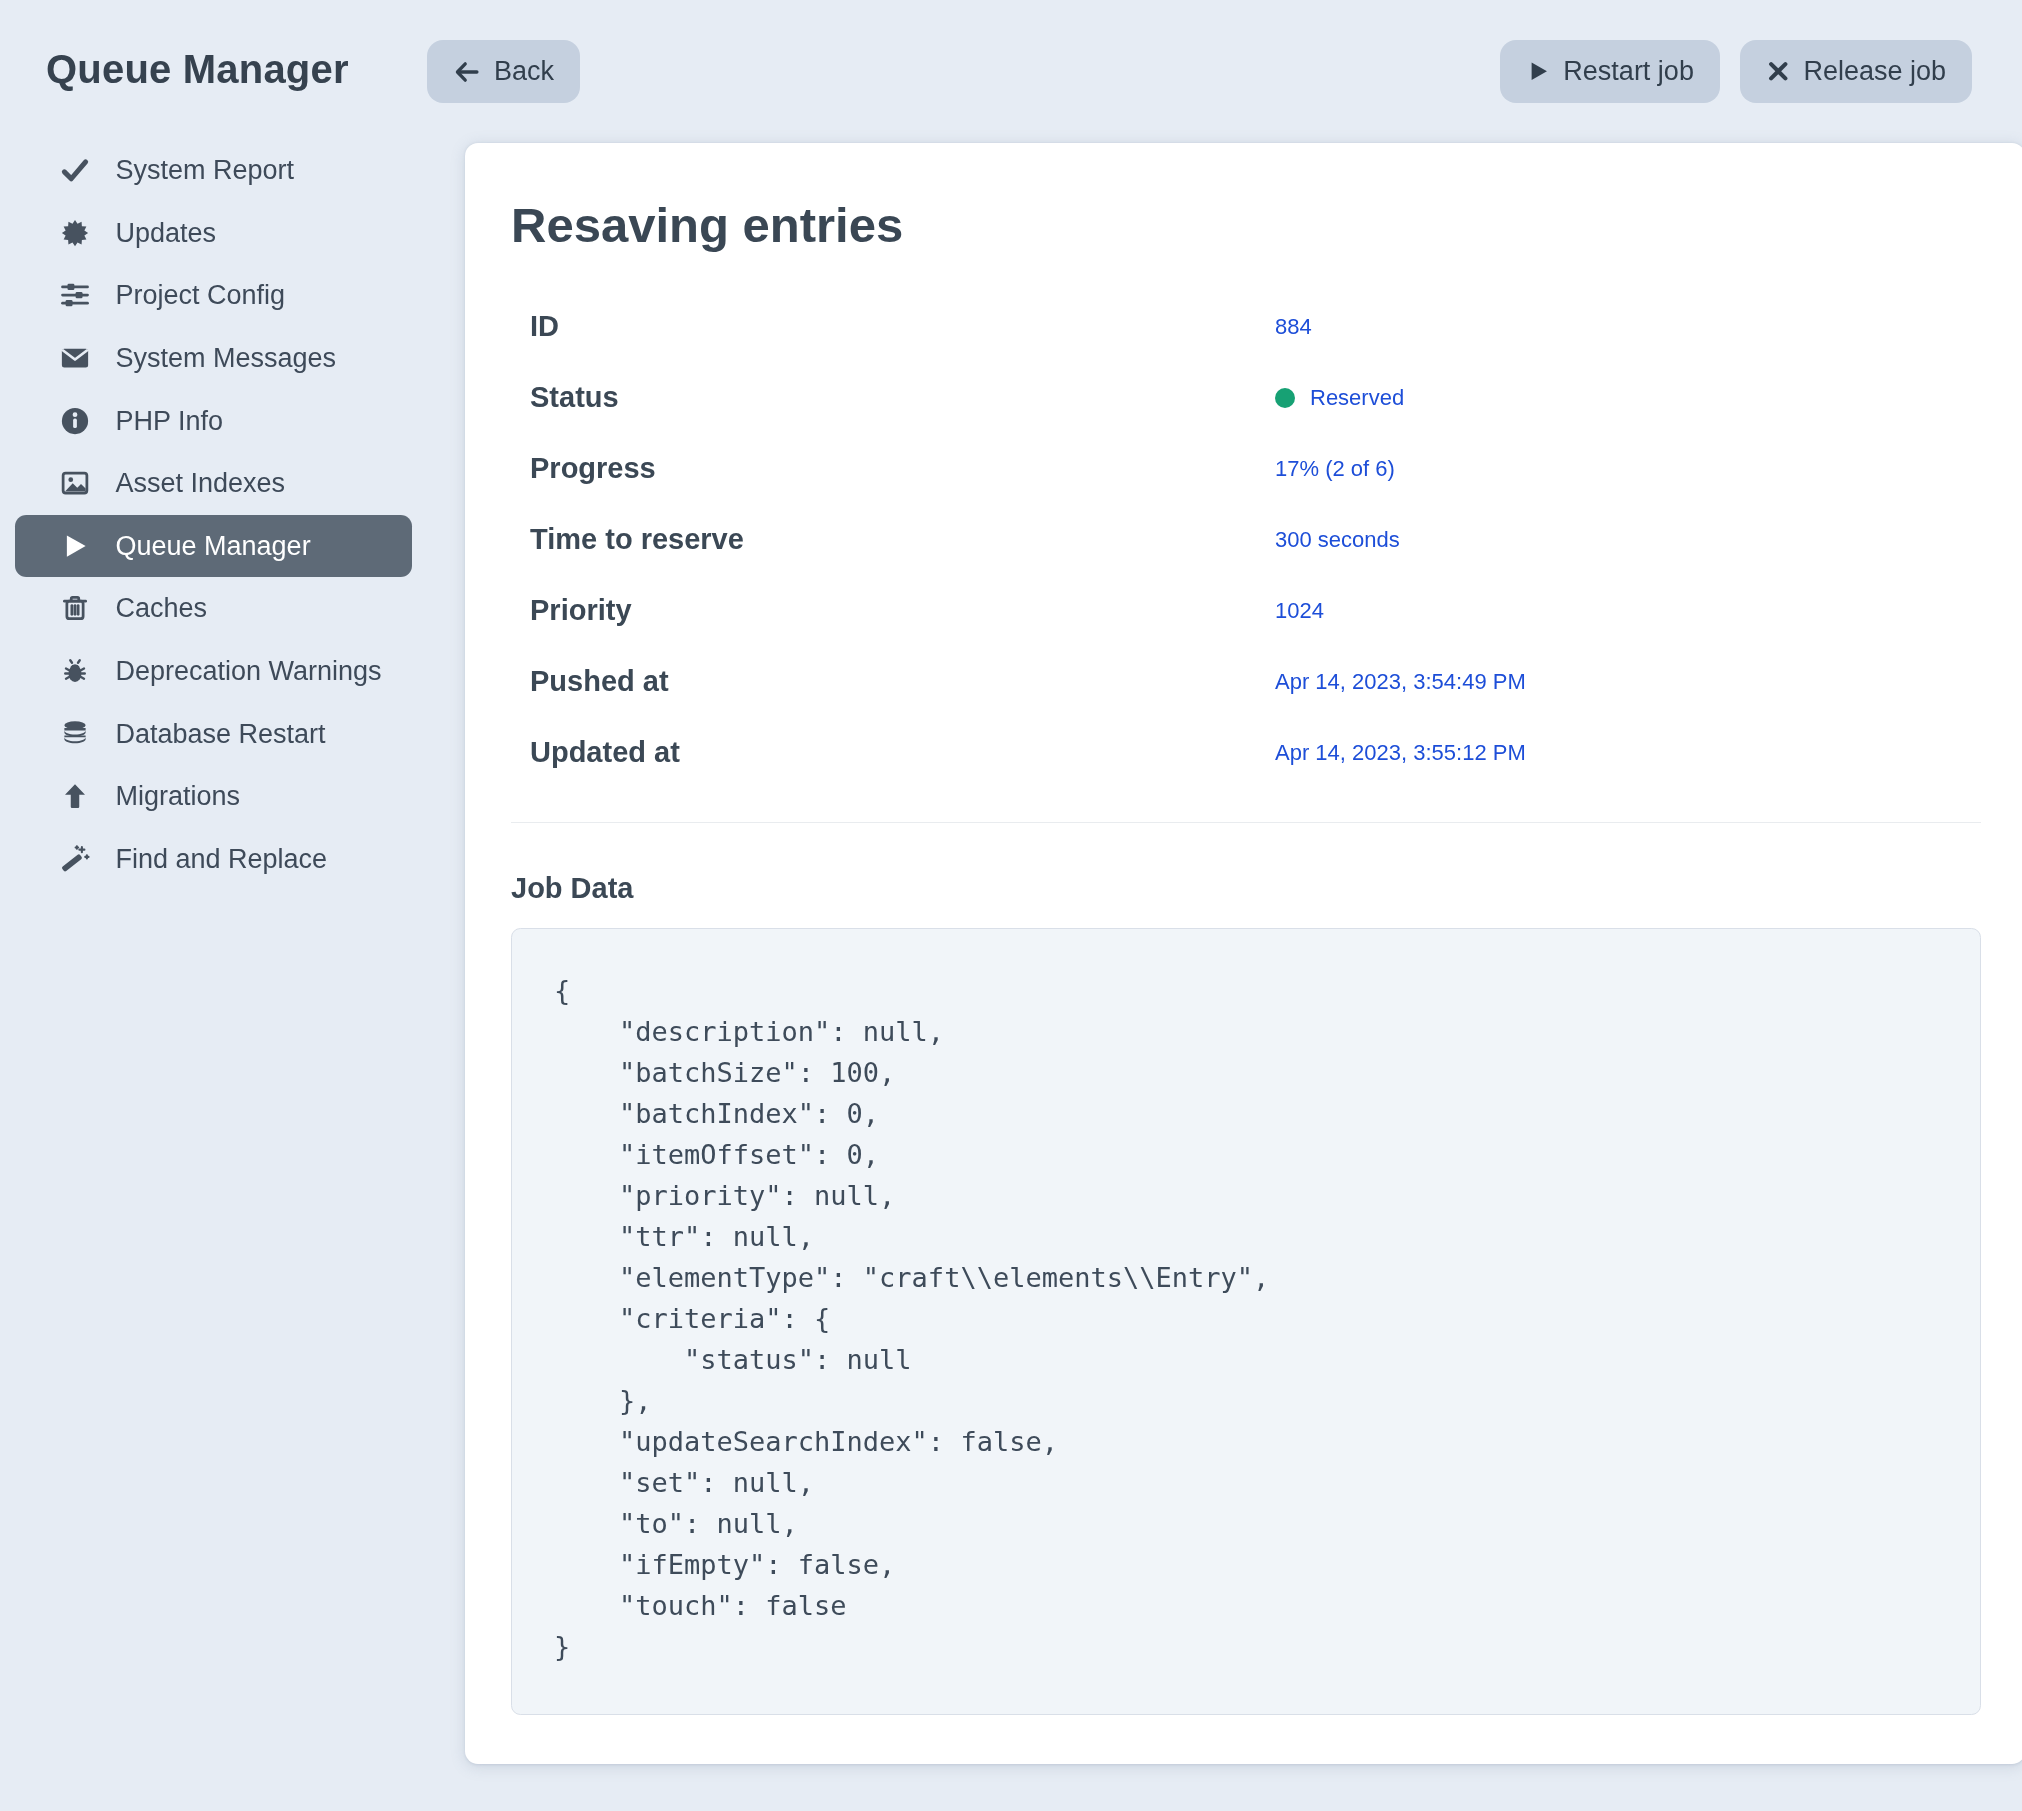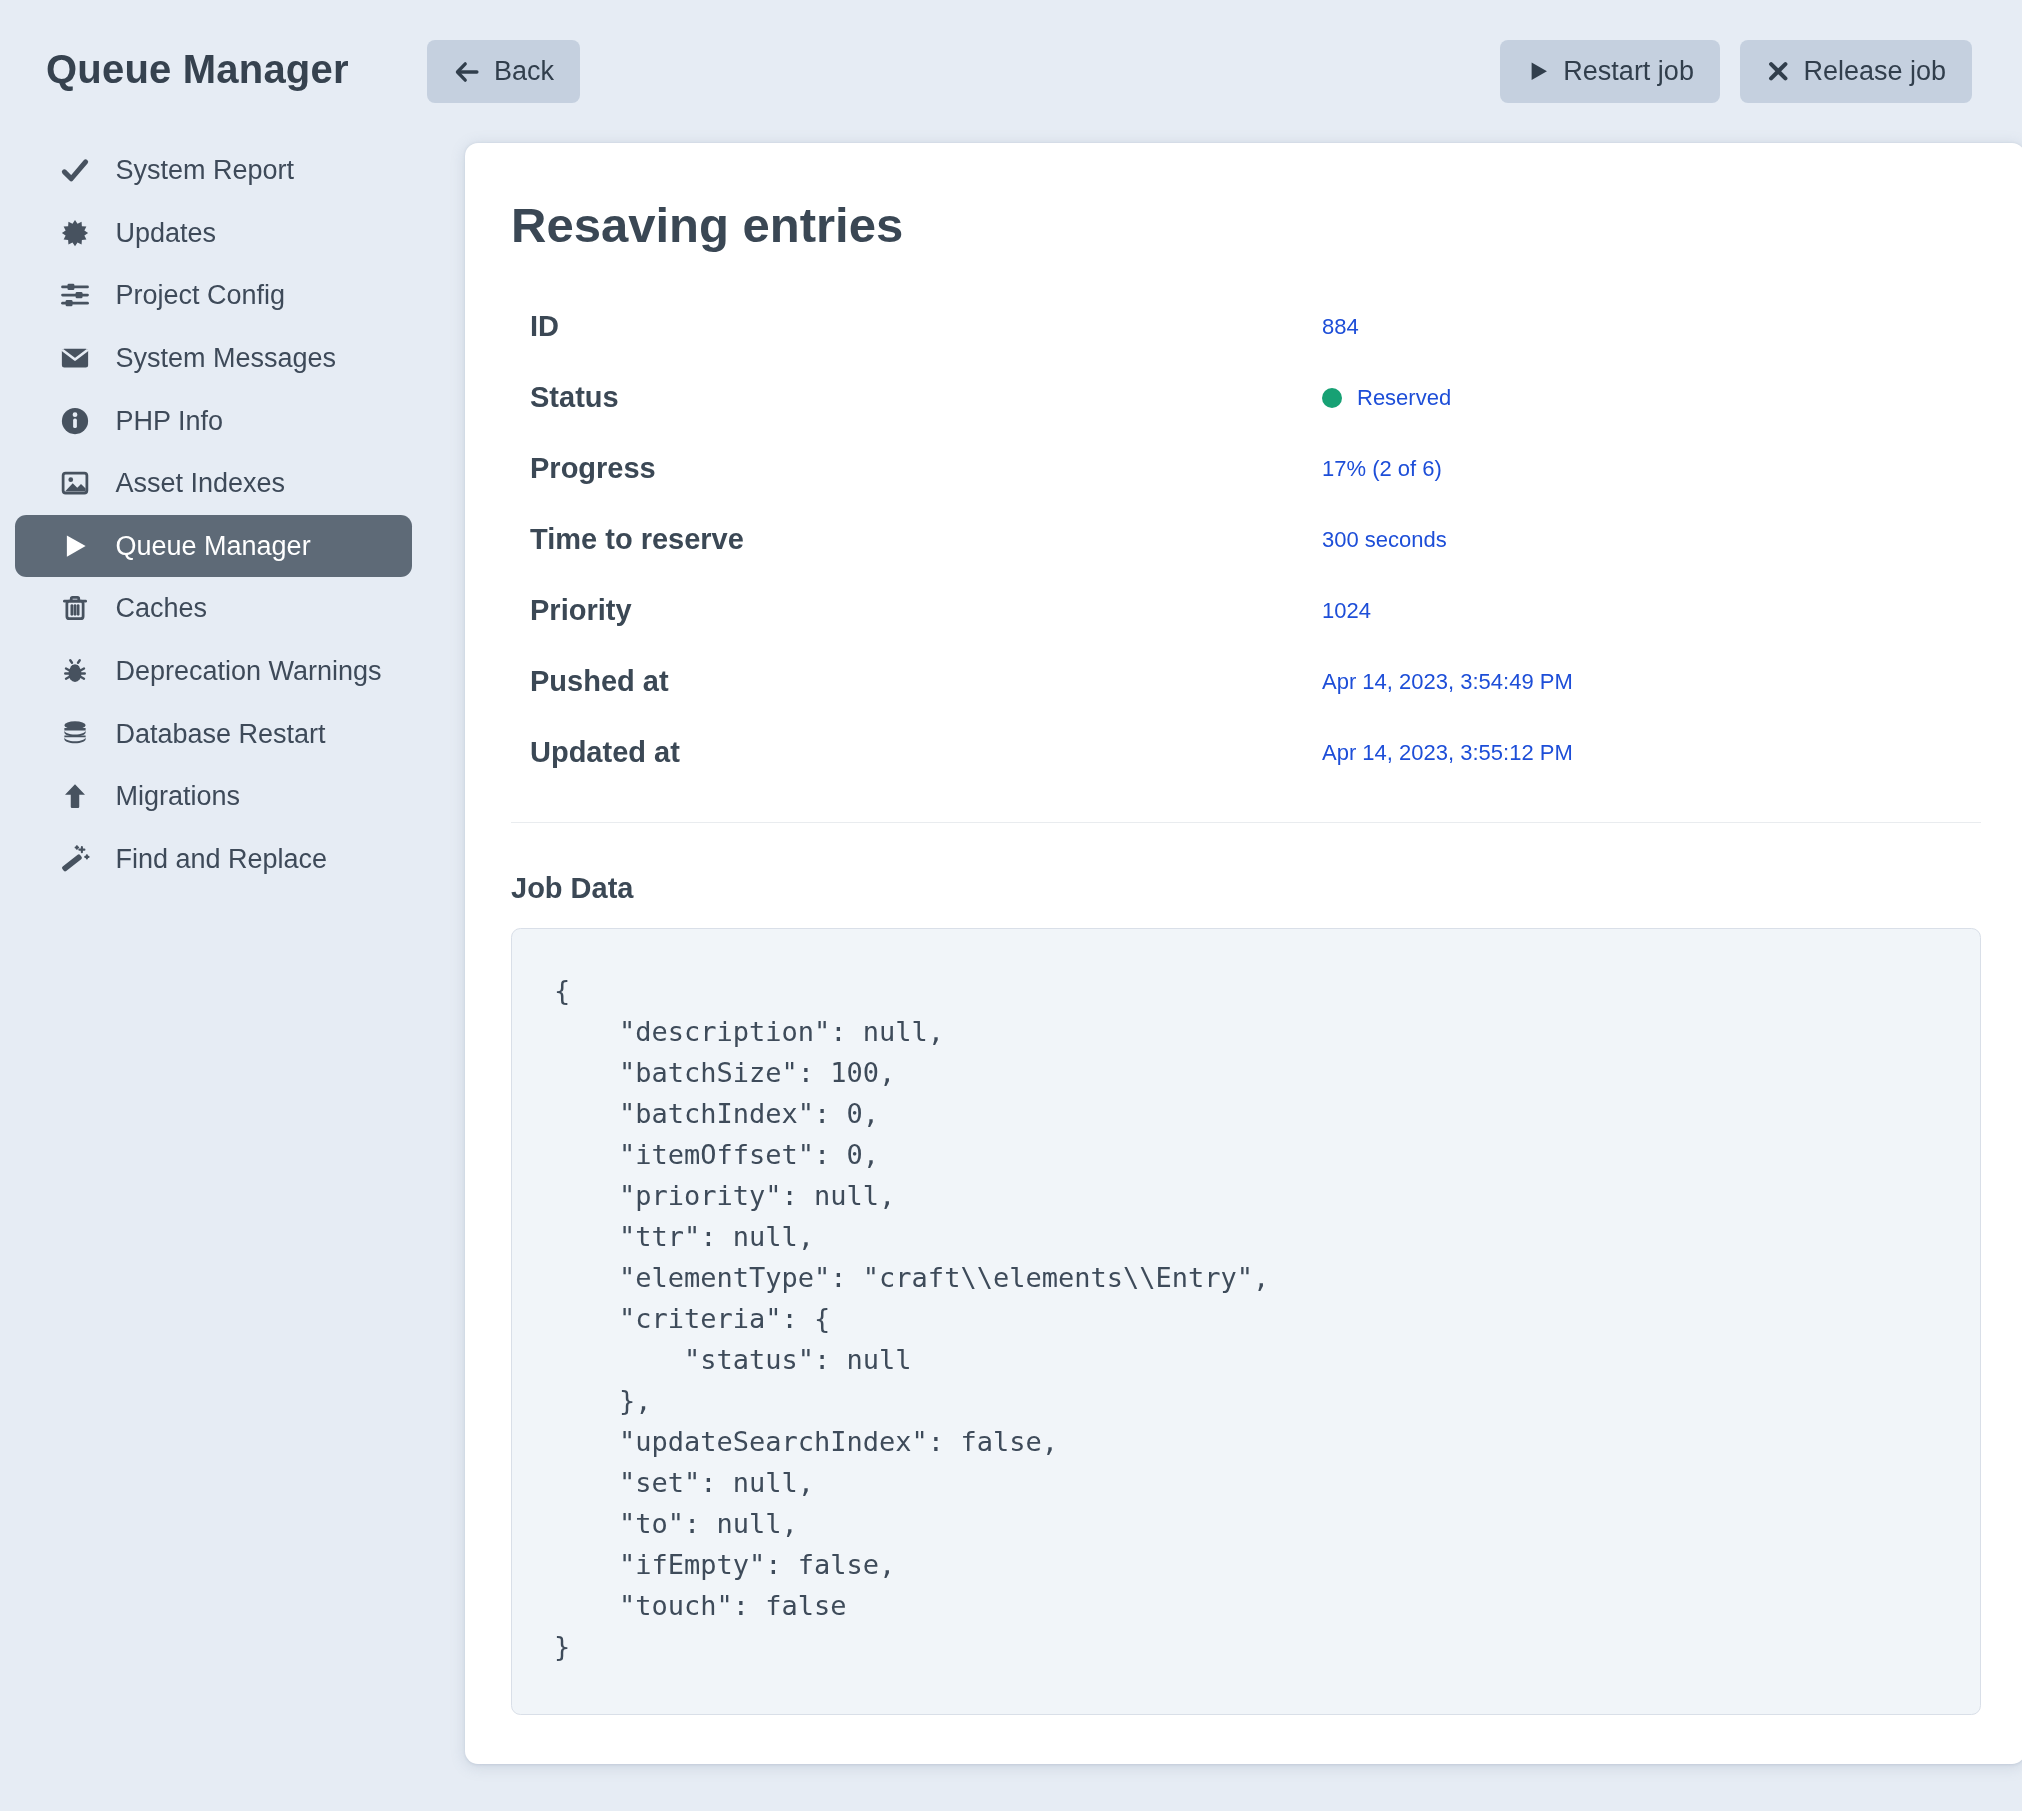--- a/index.html
+++ b/index.html
@@ -12,21 +12,21 @@
     position:relative;
     overflow:hidden;
   }
   .app-title{
     position:absolute; left:46px; top:47px;
     font-size:40px; font-weight:700; color:#36424f; letter-spacing:0.2px;
   }
   
   .btn{
     height:63px; padding:0 26px;
-    background:#c5d0df; border:none; border-radius:8px;
+    background:#c5d0df; border:none; border-radius:16px;
     display:inline-flex; align-items:center; gap:13px;
     font-size:27px; font-weight:500; color:#313e4c;
     font-family:"Liberation Sans", sans-serif;
     cursor:pointer;
   }
   .btn svg{ display:block; }
   .back-btn{ position:absolute; left:427px; top:40px; }
   .top-actions{ position:absolute; right:51px; top:40px; display:flex; gap:20px; }
 
   
@@ -52,21 +52,21 @@
     position:absolute; left:429px; top:143px; width:1560px; height:1621px;
     background:#ffffff; border-radius:13px;
     box-shadow:0 2.8px 15px rgba(90,110,140,.18), 0 0.9px 2.8px rgba(90,110,140,.15);
     padding:54px 44px 44px 46px;
     margin-left:36px;
   }
   .card h1{
     margin:0 0 38px 0;
     font-size:49px; font-weight:700; color:#3a4754;
   }
-  .detail-row{ display:flex; align-items:center; height:71px;gap:47px; }
+  .detail-row{ display:flex; align-items:center; height:71px; }
   .detail-label{
     width:764px; padding-left:19px; flex:0 0 764px;
     font-size:29px; font-weight:700; color:#3b4855;
   }
   .detail-value{
     font-size:22px; color:#1d4ed8;
     display:flex; align-items:center; gap:15px;
   }
   .status-dot{ width:20px; height:20px; border-radius:50%; background:#17a174; }
   .divider{ border:0; border-top:1.9px solid #e9ecef; margin:34px 0 49px 0; }

